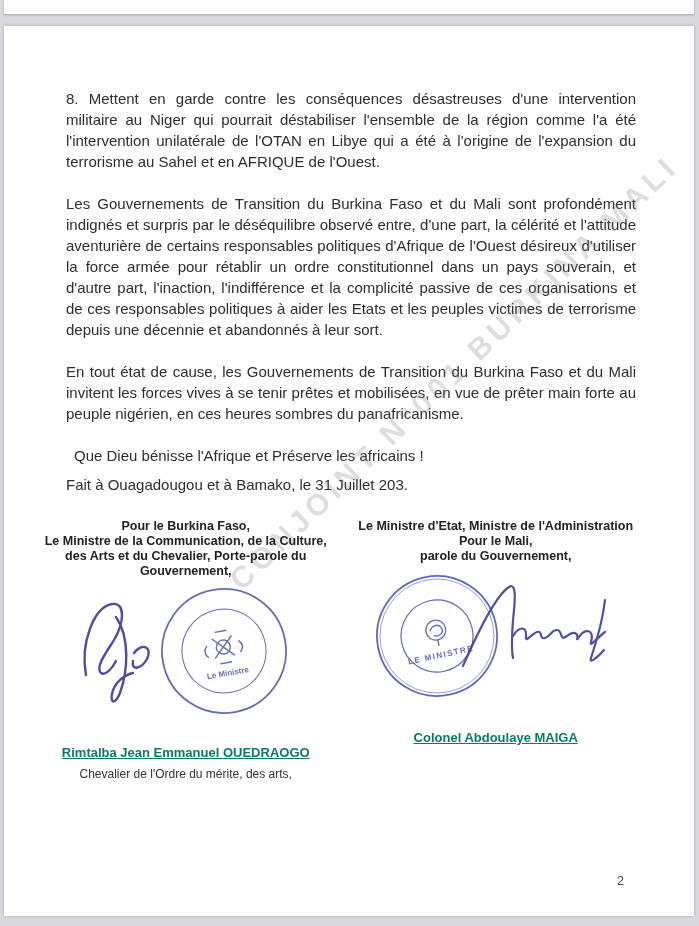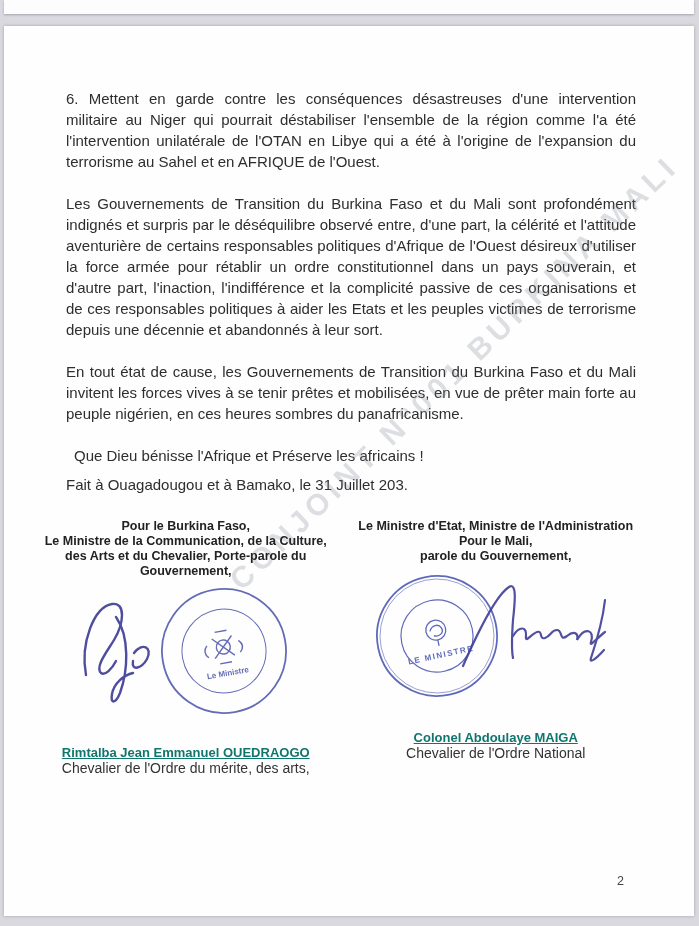--- a/index.html
+++ b/index.html
@@ -17,41 +17,41 @@
     transform:rotate(-44deg);font-size:30px;font-weight:bold;letter-spacing:5px;
     color:rgba(128,130,148,.26);white-space:nowrap;pointer-events:none;z-index:1;}
   .sign-grid{display:flex;margin-top:24px;position:relative;z-index:2;}
   .sign-col{text-align:center;}
   .sign-col.left{width:322px;margin-left:-26px;}
   .sign-col.right{width:310px;margin-left:24px;}
   .sign-heading{font-size:12.5px;font-weight:bold;line-height:15px;color:#222;}
   .stamp-zone{position:relative;height:152px;}
   .sig-name{font-size:13px;font-weight:bold;text-decoration:underline;color:#0f766e;
     margin-top:14px;}
-  .sig-title{font-size:14px;line-height:13.5px;color:#333;margin-top:2px;}
+  .sig-title{font-size:12px;line-height:13.5px;color:#333;margin-top:8px;}
   .stamp{position:absolute;opacity:.88;}
   .stamp-left{left:118px;top:6px;transform:rotate(-10deg);}
   .stamp-right{left:18px;top:8px;transform:rotate(-12deg);}
   .signature{position:absolute;}
   .sig-left{left:30px;top:16px;}
   .sig-right{left:98px;top:10px;}
   .page-number{position:absolute;right:70px;top:848px;font-size:12.5px;color:#444;}
   svg text{font-family:"Liberation Sans","DejaVu Sans",sans-serif;}
 </style>
 </head>
 <body>
 
 <div class="viewport">
   <div class="prev-page"></div>
 
   <div class="page">
     <div class="watermark">CONJOINT N°001 BURKINA MALI</div>
 
     <div class="content">
-      <p class="para">6. Mettent en garde contre les conséquences désastreuses d'une intervention militaire au Niger qui pourrait déstabiliser l'ensemble de la région comme l'a été l'intervention unilatérale de l'OTAN en Libye qui a été à l'origine de l'expansion du terrorisme au Sahel et en AFRIQUE de l'Ouest.</p>
+      <p class="para">8. Mettent en garde contre les conséquences désastreuses d'une intervention militaire au Niger qui pourrait déstabiliser l'ensemble de la région comme l'a été l'intervention unilatérale de l'OTAN en Libye qui a été à l'origine de l'expansion du terrorisme au Sahel et en AFRIQUE de l'Ouest.</p>
       <p class="para">Les Gouvernements de Transition du Burkina Faso et du Mali sont profondément indignés et surpris par le déséquilibre observé entre, d'une part, la célérité et l'attitude aventurière de certains responsables politiques d'Afrique de l'Ouest désireux d'utiliser la force armée pour rétablir un ordre constitutionnel dans un pays souverain, et d'autre part, l'inaction, l'indifférence et la complicité passive de ces organisations et de ces responsables politiques à aider les Etats et les peuples victimes de terrorisme depuis une décennie et abandonnés à leur sort.</p>
       <p class="para">En tout état de cause, les Gouvernements de Transition du Burkina Faso et du Mali invitent les forces vives à se tenir prêtes et mobilisées, en vue de prêter main forte au peuple nigérien, en ces heures sombres du panafricanisme.</p>
       <p class="blessing">Que Dieu bénisse l'Afrique et Préserve les africains !</p>
       <p class="dateline">Fait à Ouagadougou et à Bamako, le 31 Juillet 203.</p>
 
       <div class="sign-grid">
 
         <div class="sign-col left">
           <div class="sign-heading">
             <div>Pour le Burkina Faso,</div>
@@ -136,21 +136,20 @@
             <svg class="signature sig-right" width="185" height="115" viewBox="0 0 185 115">
               <g fill="none" stroke="#3f3e96" stroke-width="2.2" stroke-linecap="round" opacity="0.9">
                 <path d="M10,92 C24,60 42,22 56,13 C64,8 62,28 60,46 C59,60 58,74 60,84"></path>
                 <path d="M60,62 C66,52 74,52 73,62 C72,70 78,60 84,58 C90,56 86,66 92,64 C98,62 98,56 104,56 C110,56 106,68 114,62 C120,57 126,58 124,66 C132,52 142,56 138,68 C136,74 144,64 152,58"></path>
                 <path d="M152,26 C150,44 144,66 138,84 C136,90 143,85 151,76"></path>
               </g>
             </svg>
           </div>
 
           <div class="sig-name">Colonel Abdoulaye MAIGA</div>
-          <div class="sig-title">Chevalier de l'Ordre National</div>
         </div>
 
       </div>
     </div>
 
     <div class="page-number">2</div>
   </div>
 </div>
 
 </body></html>

